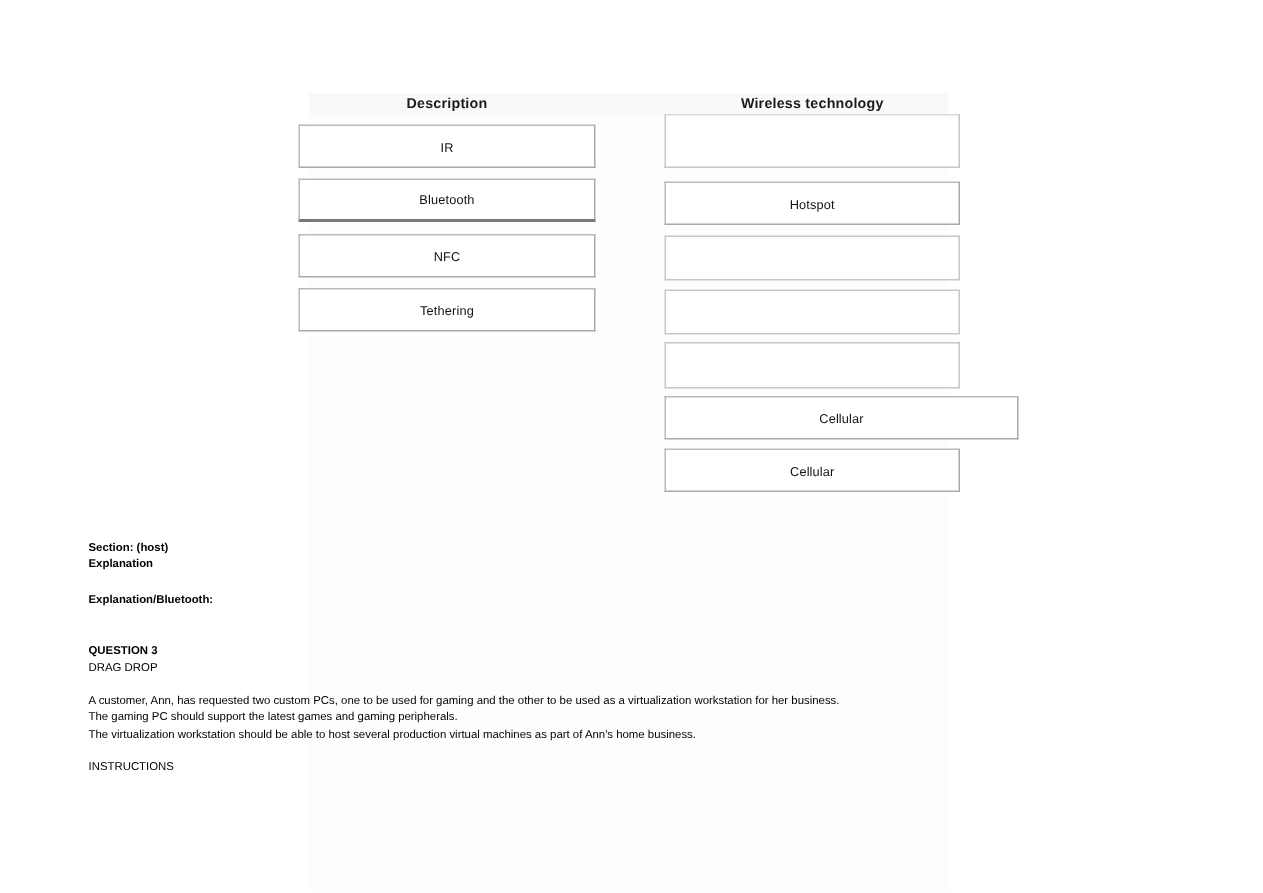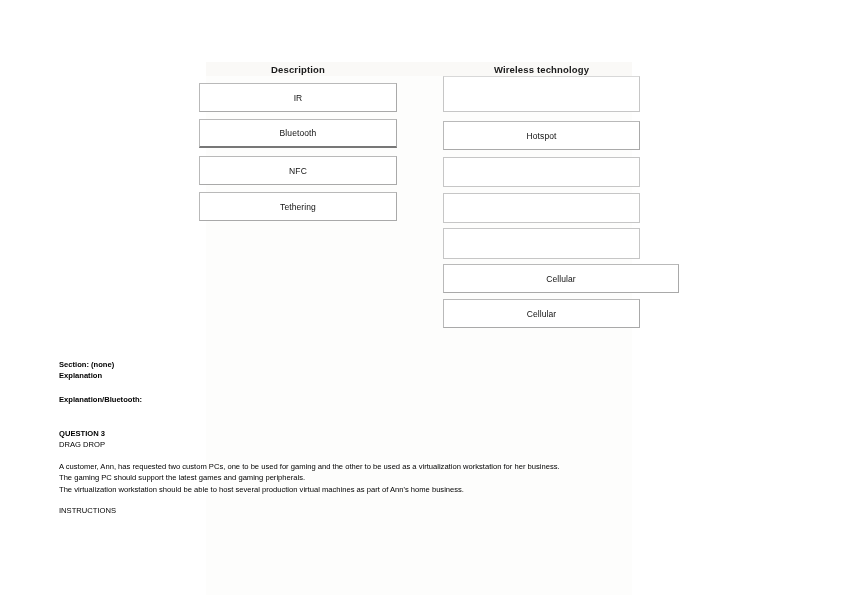--- a/index.html
+++ b/index.html
@@ -130,21 +130,21 @@
   <div class="drop-box faint" style="left:443px; top:193px; width:197px; height:30px;"></div>
 
   <div class="drop-box faint" style="left:443px; top:228px; width:197px; height:31px;"></div>
 
   <div class="drop-box" style="left:443px; top:264px; width:236px; height:29px;">Cellular</div>
 
   <div class="drop-box" style="left:443px; top:299px; width:197px; height:29px;">Cellular</div>
 
 </div>
 
-<div class="copy bold" style="left:59px; top:359px;">Section: (none)</div>
+<div class="copy bold" style="left:59px; top:359px;">Section: (host)</div>
 
 <div class="copy bold" style="left:59px; top:370px;">Explanation</div>
 
 <div class="copy bold" style="left:59px; top:394px;">Explanation/Bluetooth:</div>
 
 <div class="copy bold" style="left:59px; top:428px;">QUESTION 3</div>
 
 <div class="copy" style="left:59px; top:439px;">DRAG DROP</div>
 
 <div class="para" style="top:461px;">A customer, Ann, has requested two custom PCs, one to be used for gaming and the other to be used as a virtualization workstation for her business.</div>

